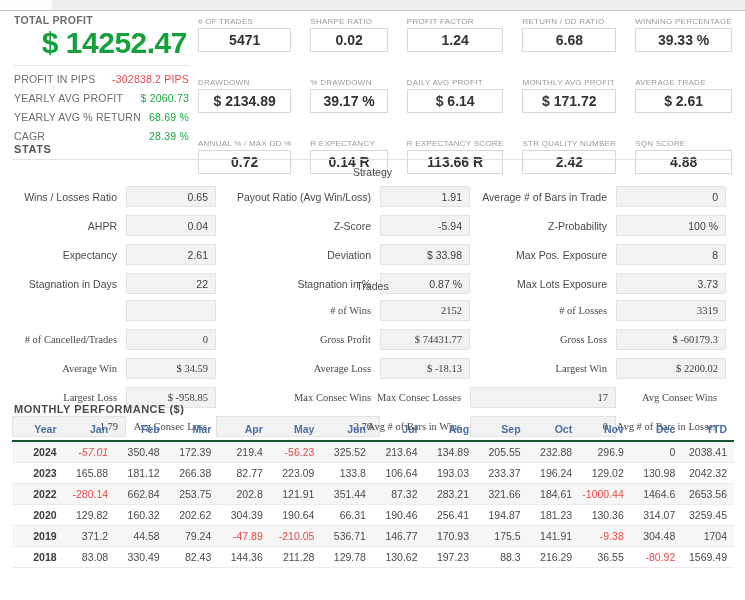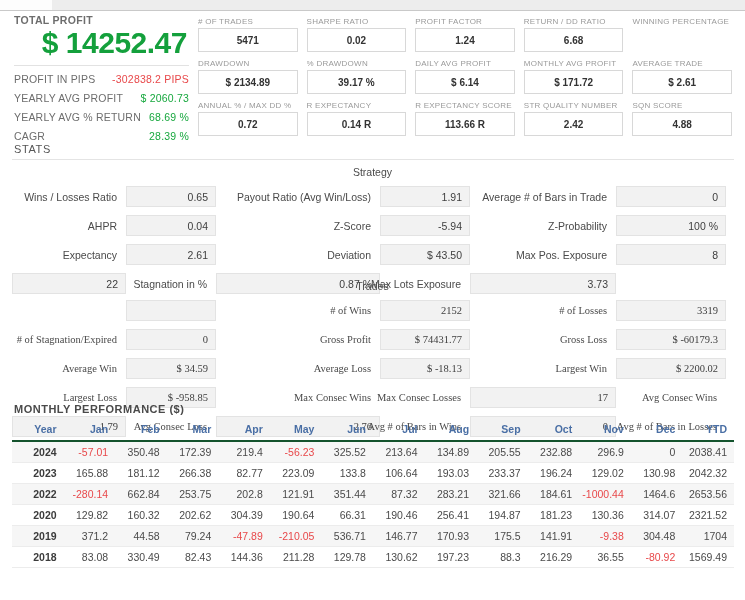--- a/index.html
+++ b/index.html
@@ -55,41 +55,41 @@
   .pos { color: #18a83f; }
   .neg { color: #e8484a; }
 
   
   .kpigrid {
     position: absolute; top: 16px; left: 198px;
     width: 534px;
     display: grid;
     grid-template-columns: repeat(5, 1fr);
     grid-auto-rows: 42px;
-    column-gap: 9px; row-gap: 0px;
+    column-gap: 9px; row-gap: 0px; gap: 19px;
   }
   .kpi { position: relative; }
   .kpi-label {
     font-size: 8px; color: #9a9a9a; letter-spacing: .25px;
     text-transform: uppercase; line-height: 11px;
     white-space: nowrap; overflow: hidden;
   }
   .kpi-box {
     border: 1px solid #d8d8d8;
     background: #ffffff;
     height: 24px;
     display: flex; align-items: center; justify-content: center;
-    font-size: 10px; font-weight: bold; color: #333333;
+    font-size: 14px; font-weight: bold; color: #333333;
     margin-top: 1px;
   }
 
   
   .sect-title {
     position: absolute;
-    font-size: 11px; font-weight: normal; color: #555555;
+    font-size: 11px; font-weight: bold; color: #555555;
     letter-spacing: .6px;
   }
   .sect-rule {
     position: absolute; height: 0;
     border-top: 1px solid #e4e4e4;
   }
   .group-head {
     position: absolute;
     font-size: 10.5px; color: #4a4a4a; text-align: center;
     width: 100%;
@@ -195,20 +195,21 @@
       <div class="kpi">
         <div class="kpi-label">PROFIT FACTOR</div>
         <div class="kpi-box">1.24</div>
       </div>
       <div class="kpi">
         <div class="kpi-label">RETURN / DD RATIO</div>
         <div class="kpi-box">6.68</div>
       </div>
       <div class="kpi">
         <div class="kpi-label">WINNING PERCENTAGE</div>
+        <div class="kpi-box">39.33 %</div>
       </div>
       <div class="kpi">
         <div class="kpi-label">DRAWDOWN</div>
         <div class="kpi-box">$ 2134.89</div>
       </div>
       <div class="kpi">
         <div class="kpi-label">% DRAWDOWN</div>
         <div class="kpi-box">39.17 %</div>
       </div>
       <div class="kpi">
@@ -258,39 +259,40 @@
       <div class="st-val">0</div>
       <div class="st-lab">AHPR</div>
       <div class="st-val">0.04</div>
       <div class="st-lab">Z-Score</div>
       <div class="st-val">-5.94</div>
       <div class="st-lab">Z-Probability</div>
       <div class="st-val">100 %</div>
       <div class="st-lab">Expectancy</div>
       <div class="st-val">2.61</div>
       <div class="st-lab">Deviation</div>
-      <div class="st-val">$ 43.50</div>
+      <div class="st-val">$ 33.98</div>
       <div class="st-lab">Max Pos. Exposure</div>
       <div class="st-val">8</div>
+      <div class="st-lab">Stagnation in Days</div>
       <div class="st-val">22</div>
       <div class="st-lab">Stagnation in %</div>
       <div class="st-val">0.87 %</div>
       <div class="st-lab">Max Lots Exposure</div>
       <div class="st-val">3.73</div>
     </div>
 
   <div class="group-head" style="left:0; top:280px;">Trades</div>
   <div class="statgrid" id="trades-grid" style="left:12px; top:300px; grid-template-columns:114px 90px 164px 90px 146px 110px;font-family:Liberation Serif, serif;">
       <div class="st-lab"></div>
       <div class="st-val empty"></div>
       <div class="st-lab"># of Wins</div>
       <div class="st-val">2152</div>
       <div class="st-lab"># of Losses</div>
       <div class="st-val">3319</div>
-      <div class="st-lab"># of Stagnation/Expired</div>
+      <div class="st-lab"># of Cancelled/Trades</div>
       <div class="st-val">0</div>
       <div class="st-lab">Gross Profit</div>
       <div class="st-val">$ 74431.77</div>
       <div class="st-lab">Gross Loss</div>
       <div class="st-val">$ -60179.3</div>
       <div class="st-lab">Average Win</div>
       <div class="st-val">$ 34.59</div>
       <div class="st-lab">Average Loss</div>
       <div class="st-val">$ -18.13</div>
       <div class="st-lab">Largest Win</div>
@@ -326,21 +328,21 @@
           <th>Sep</th>
           <th>Oct</th>
           <th>Nov</th>
           <th>Dec</th>
           <th>YTD</th>
         </tr>
     </thead>
     <tbody id="mp-body">
         <tr>
           <td class="yr">2024</td>
-          <td style="color: rgb(232, 72, 74);">-57.01</td>
+          <td style="color: rgb(232, 72, 74); font-style: italic;">-57.01</td>
           <td>350.48</td>
           <td>172.39</td>
           <td>219.4</td>
           <td style="color: rgb(232, 72, 74);">-56.23</td>
           <td>325.52</td>
           <td>213.64</td>
           <td>134.89</td>
           <td>205.55</td>
           <td>232.88</td>
           <td>296.9</td>
@@ -386,21 +388,21 @@
           <td>202.62</td>
           <td>304.39</td>
           <td>190.64</td>
           <td>66.31</td>
           <td>190.46</td>
           <td>256.41</td>
           <td>194.87</td>
           <td>181.23</td>
           <td>130.36</td>
           <td>314.07</td>
-          <td>2321.52</td>
+          <td>3259.45</td>
         </tr>
         <tr>
           <td class="yr">2019</td>
           <td>371.2</td>
           <td>44.58</td>
           <td>79.24</td>
           <td style="color: rgb(232, 72, 74);">-47.89</td>
           <td style="color: rgb(232, 72, 74);">-210.05</td>
           <td>536.71</td>
           <td>146.77</td>

